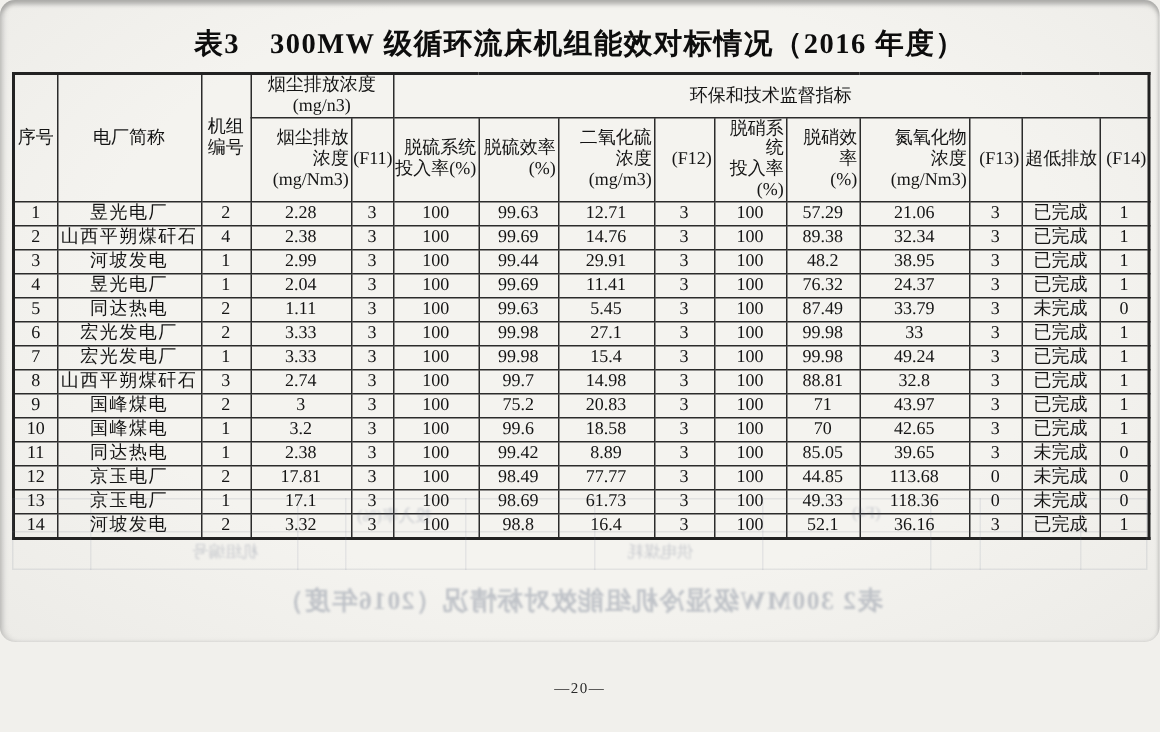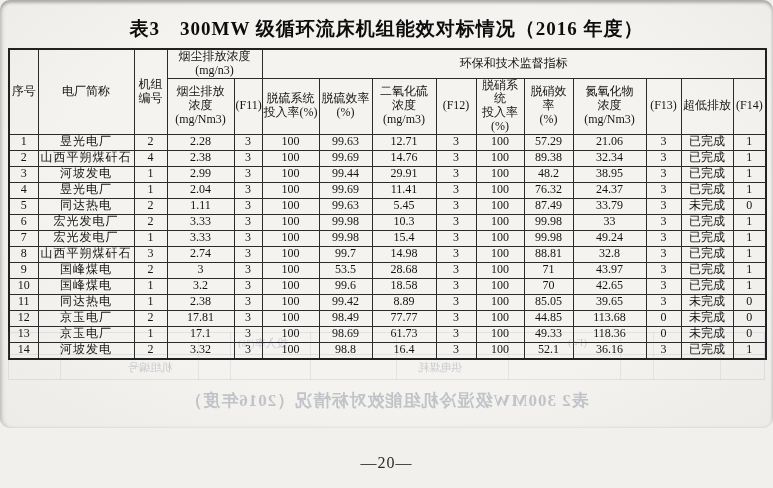--- a/index.html
+++ b/index.html
@@ -27,21 +27,21 @@
   }
   th,td{
     border:1px solid #2b2b2b;
     text-align:center;vertical-align:middle;
     padding:0 1px;overflow:hidden;
     font-weight:normal;color:#141414;
   }
   table{border:2px solid #222;}
   thead th{white-space:pre-line;font-size:12px;}
   tr.hr1 th{height:20px;margin-top:35px;}
-  tr.hr2 th{height:31px;}
+  tr.hr2 th{height:31px;text-align:right;}
   tbody td{height:15px;font-size:12px;}
   tbody td:nth-child(2){letter-spacing:1px;}
   .bleed{
     position:absolute;left:8px;top:332px;width:757px;height:48px;
     opacity:.55;pointer-events:none;
   }
   .bleed .grid{
     position:absolute;inset:0;
     border:1px solid rgba(110,120,140,.25);
   }
@@ -53,21 +53,21 @@
     white-space:nowrap;
   }
   .bleed-title{
     position:absolute;top:389px;left:0;width:100%;
     text-align:center;transform:scaleX(-1);
     font-size:17px;font-weight:bold;letter-spacing:1px;
     color:rgba(85,95,120,.32);filter:blur(.7px);
   }
   .page-number{
     position:absolute;top:454px;left:0;width:100%;
-    text-align:center;font-size:16px;color:#2a2a2a;letter-spacing:1px;
+    text-align:center;font-size:10px;color:#2a2a2a;letter-spacing:1px;
   }
 </style>
 </head>
 <body>
 
 <div class="page">
 
   <div class="title">表3　300MW 级循环流床机组能效对标情况（2016 年度）</div>
 
   <div class="tbl-wrap">
@@ -207,21 +207,21 @@
             <td>0</td>
           </tr>
           <tr>
             <td>6</td>
             <td>宏光发电厂</td>
             <td>2</td>
             <td>3.33</td>
             <td>3</td>
             <td>100</td>
             <td>99.98</td>
-            <td>10.3</td>
+            <td>27.1</td>
             <td>3</td>
             <td>100</td>
             <td>99.98</td>
             <td>33</td>
             <td>3</td>
             <td>已完成</td>
             <td>1</td>
           </tr>
           <tr>
             <td>7</td>
@@ -257,22 +257,22 @@
             <td>已完成</td>
             <td>1</td>
           </tr>
           <tr>
             <td>9</td>
             <td>国峰煤电</td>
             <td>2</td>
             <td>3</td>
             <td>3</td>
             <td>100</td>
-            <td>53.5</td>
-            <td>28.68</td>
+            <td>75.2</td>
+            <td>20.83</td>
             <td>3</td>
             <td>100</td>
             <td>71</td>
             <td>43.97</td>
             <td>3</td>
             <td>已完成</td>
             <td>1</td>
           </tr>
           <tr>
             <td>10</td>

